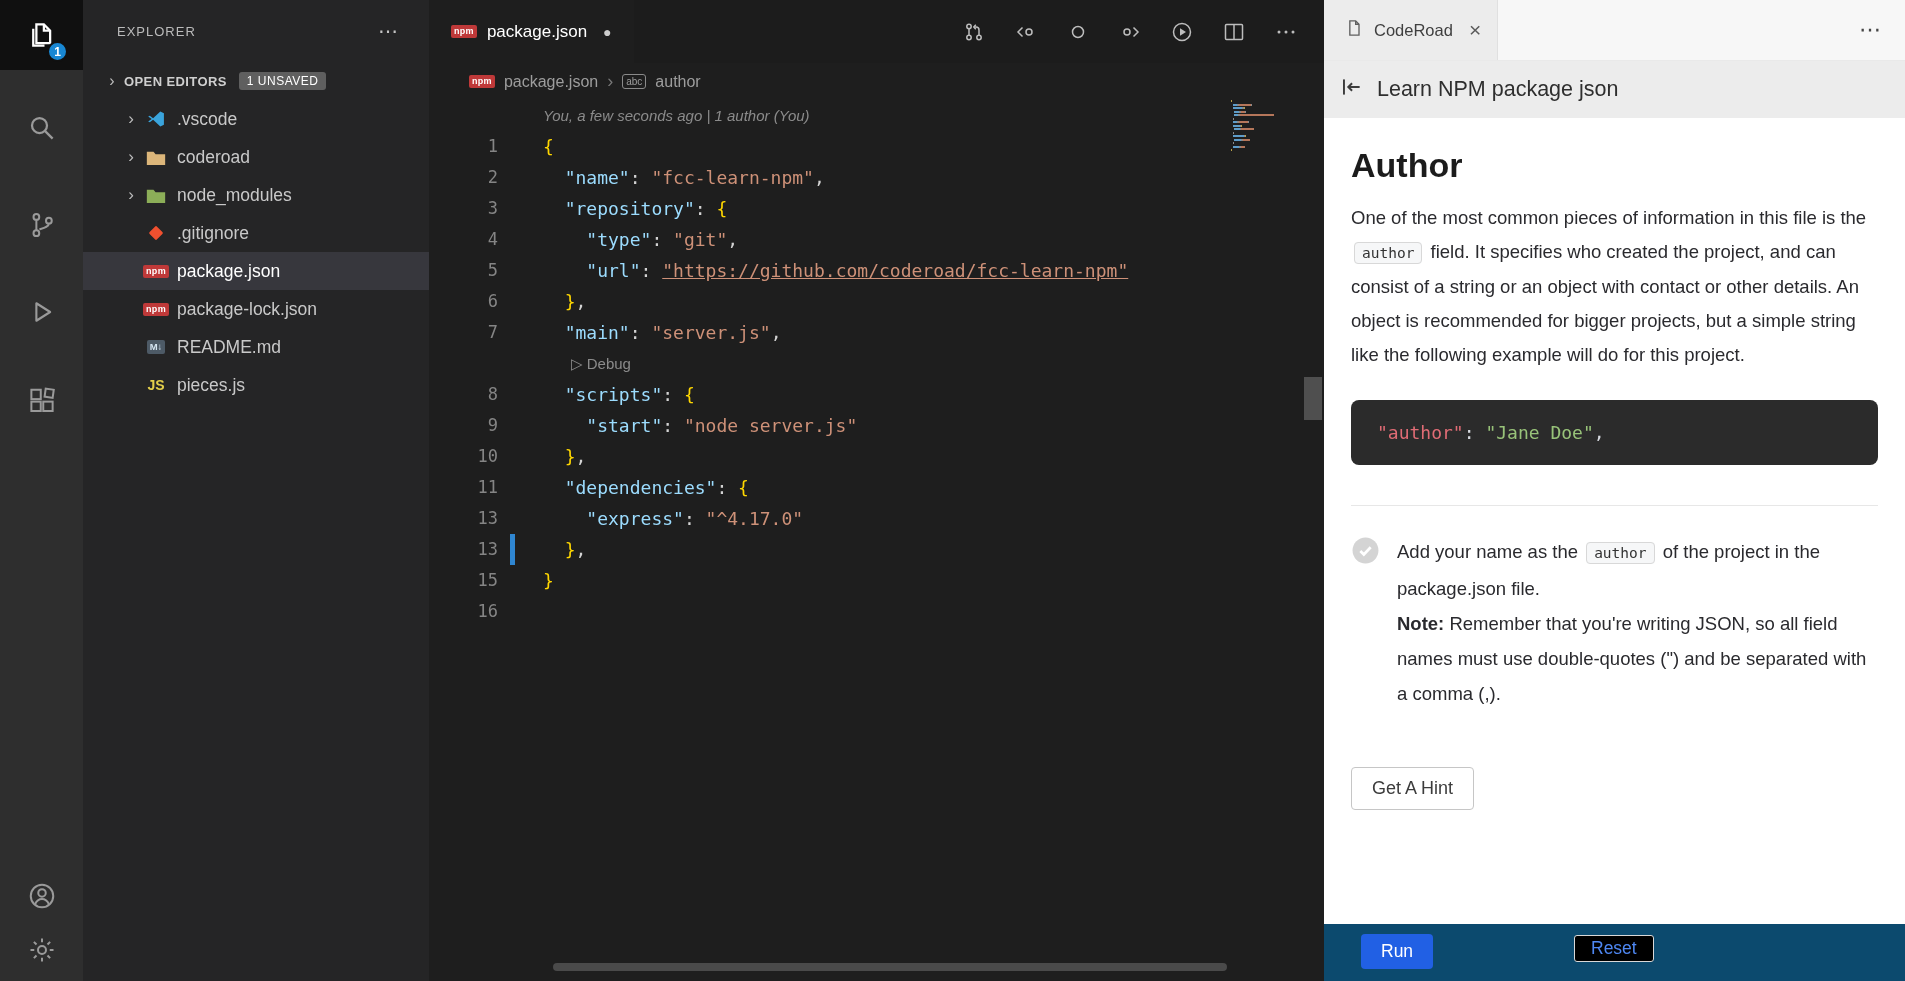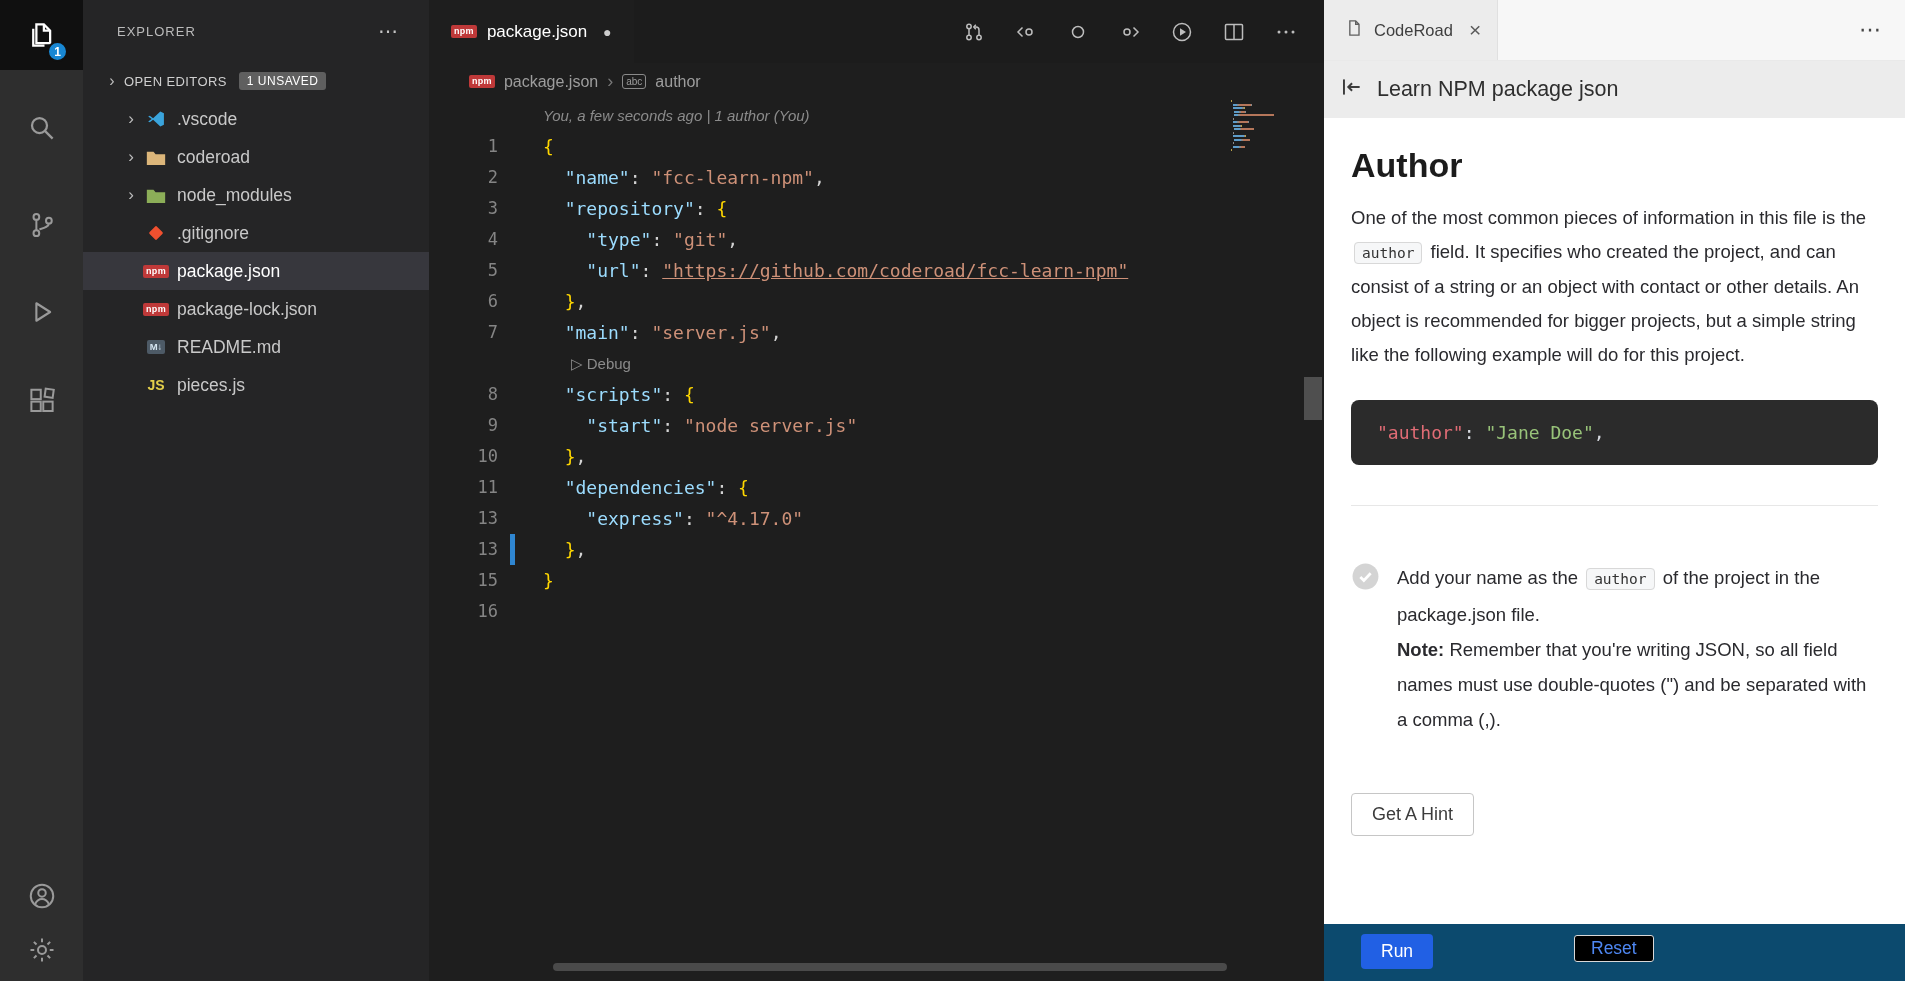--- a/index.html
+++ b/index.html
@@ -15,21 +15,21 @@
             background:#1887d3;color:#fff;font-size:12px;font-weight:700;display:flex;align-items:center;justify-content:center;border:2px solid #101010}
 
   
   .sidebar{position:absolute;left:83px;top:0;width:346px;height:100%;background:#252526;color:#cccccc}
   .sb-header{height:62px;display:flex;align-items:center;justify-content:space-between;
              padding:0 30px 0 34px;font-size:13px;letter-spacing:1px;color:#bbbbbb}
   .sb-more{font-size:20px;color:#c5c5c5;cursor:pointer}
   .sb-row{height:38px;display:flex;align-items:center;padding-left:17px}
   .chev{width:24px;font-size:16px;color:#bcbcbc;display:inline-flex;justify-content:center;flex:none}
   .chev.down{transform:rotate(90deg)}
-  .sec-label{font-size:13px;font-weight:400;letter-spacing:.4px;color:#cfcfcf}
+  .sec-label{font-size:13px;font-weight:700;letter-spacing:.4px;color:#cfcfcf}
   .root .sec-label{font-size:14px;color:#e8e8e8}
   .badge{margin-left:12px;background:#5f5f5f;color:#ffffff;font-size:12px;padding:2px 8px;border-radius:3px;letter-spacing:.5px}
   .tree-row{height:38px;display:flex;align-items:center;padding-left:35px;font-size:17.5px;color:#c9c9c9;cursor:pointer}
   .tree-row.selected{background:#37373d;color:#ffffff}
   .tree-row .chev{width:26px;font-size:17px}
   .ficon{width:24px;height:24px;display:inline-flex;align-items:center;justify-content:center;margin-right:9px;flex:none}
   .npm-chip{background:#bf3939;color:#fff;font-size:9px;font-weight:700;padding:2px 3px;border-radius:2px;line-height:1;letter-spacing:.3px}
   .md-chip{background:#4d5a66;color:#d4e4f0;font-size:9.5px;font-weight:700;padding:1px 3px;border-radius:2px;line-height:1.3}
   .js-chip{color:#e3cf4b;font-weight:700;font-size:14px}
 
@@ -75,21 +75,21 @@
   .cr-close{font-size:21px;color:#5a5a5a;margin-left:6px;cursor:pointer}
   .cr-more{position:absolute;right:22px;top:50%;transform:translateY(-50%);font-size:22px;color:#444;letter-spacing:2px;cursor:pointer}
   .cr-header{height:57px;background:#ececec;display:flex;align-items:center;gap:13px;padding-left:14px;font-size:21.5px;color:#2e2e2e}
   .cr-content{padding:14px 27px 0}
   .cr-content h1{font-size:34px;font-weight:700;color:#1c1c1c;margin:14px 0 16px}
   .cr-intro{font-size:18.5px;line-height:34px;color:#2a2a2e}
   .chip{font-family:"DejaVu Sans Mono",monospace;font-size:14.5px;background:#f6f7f8;border:1px solid #d8d8d8;border-radius:4px;padding:2px 7px;color:#333;margin:0 3px}
   .codeblock{margin-top:28px;background:#2b2b2b;border-radius:8px;padding:22px 26px;font-family:"DejaVu Sans Mono",monospace;font-size:18px;color:#d7dae0}
   .codeblock .ck{color:#e06c75}.codeblock .cp{color:#d7dae0}.codeblock .cv{color:#98c379}
   .cr-content hr{border:none;border-top:1px solid #e7e7e7;margin:40px 0 0}
-  .task{display:flex;gap:17px;margin-top:54px}
+  .task{display:flex;gap:17px;margin-top:28px}
   .check{flex:none;margin-top:2px}
   .task-text{font-size:18.5px;line-height:35px;color:#2a2a2e}
   .hint{margin-top:56px;background:#fff;border:1px solid #c6c6c6;border-radius:4px;padding:10px 20px;font-size:18px;color:#3c3c3c;font-family:inherit;cursor:pointer}
   .cr-footer{position:absolute;left:0;bottom:0;width:100%;height:57px;background:#0c4a6e}
   .run{position:absolute;left:37px;top:10px;background:#2160e4;color:#fff;border:none;border-radius:4px;padding:7px 20px;font-size:17.5px;font-family:inherit;cursor:pointer}
   .reset{position:absolute;left:250px;top:11px;background:#000;color:#4e87f2;border:1px solid #d8d8d8;border-radius:3px;padding:2px 16px;font-size:17.5px;font-family:inherit;cursor:pointer}
 </style>
 </head>
 <body>
 

